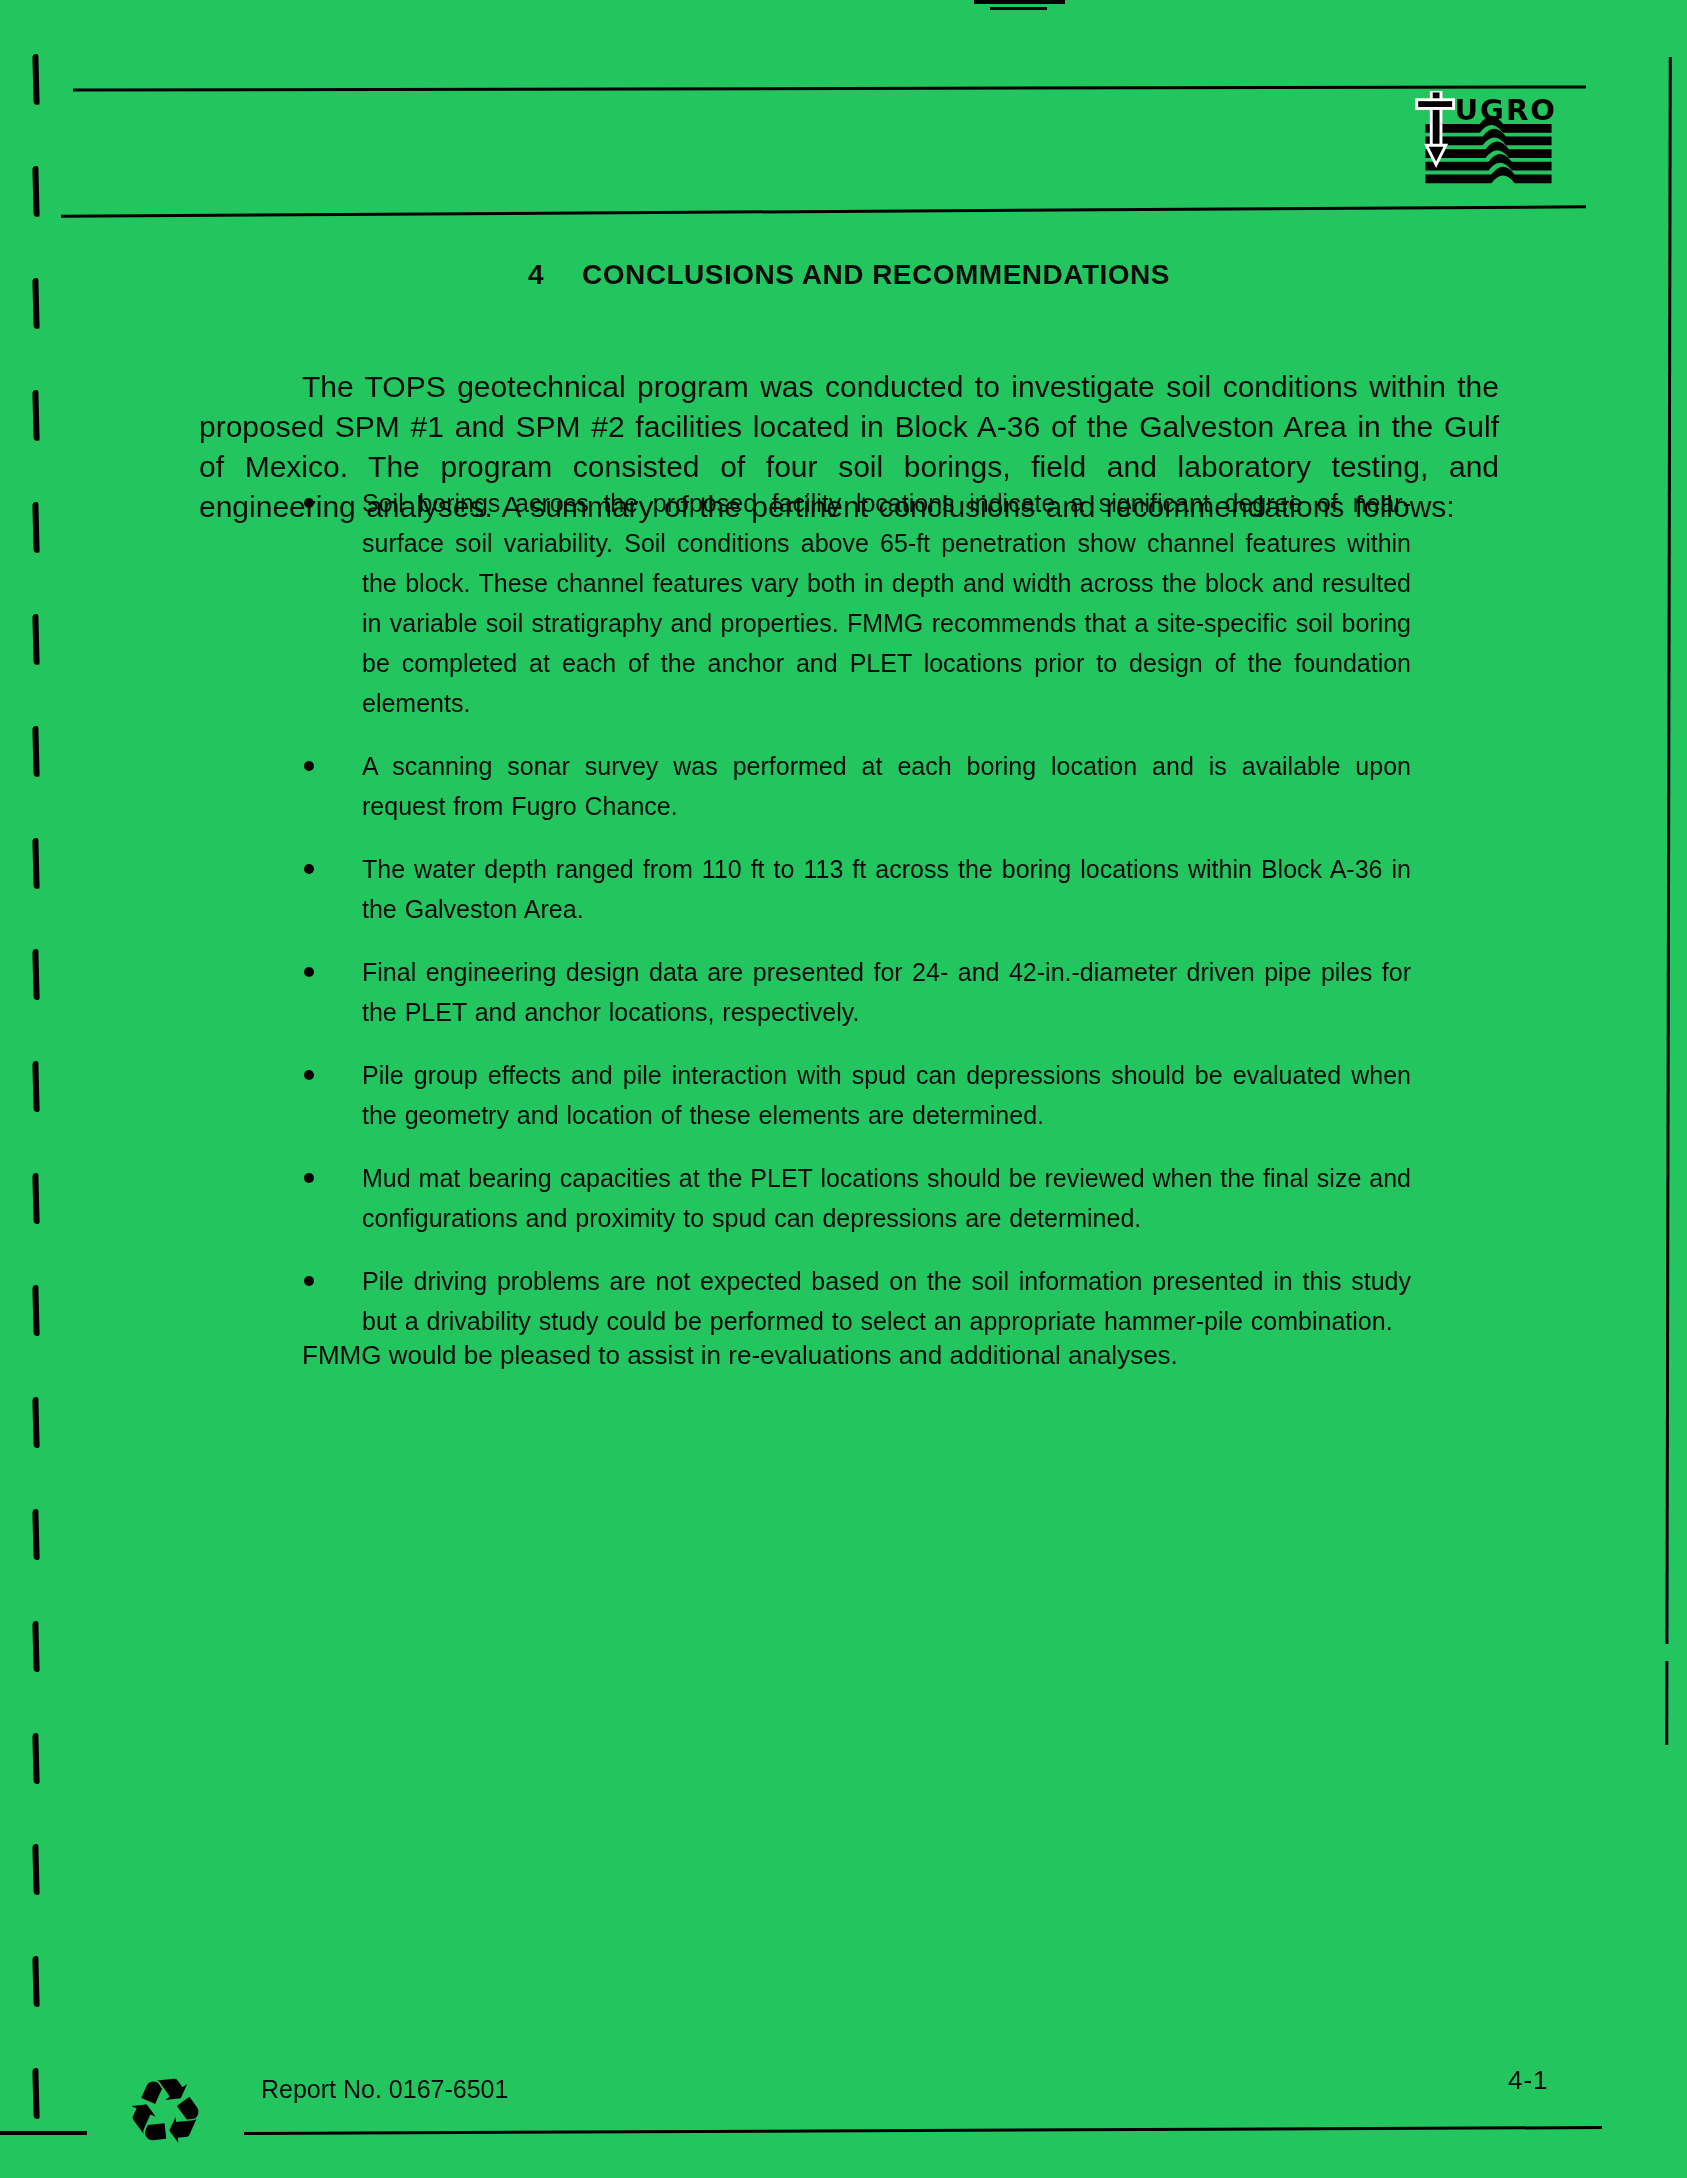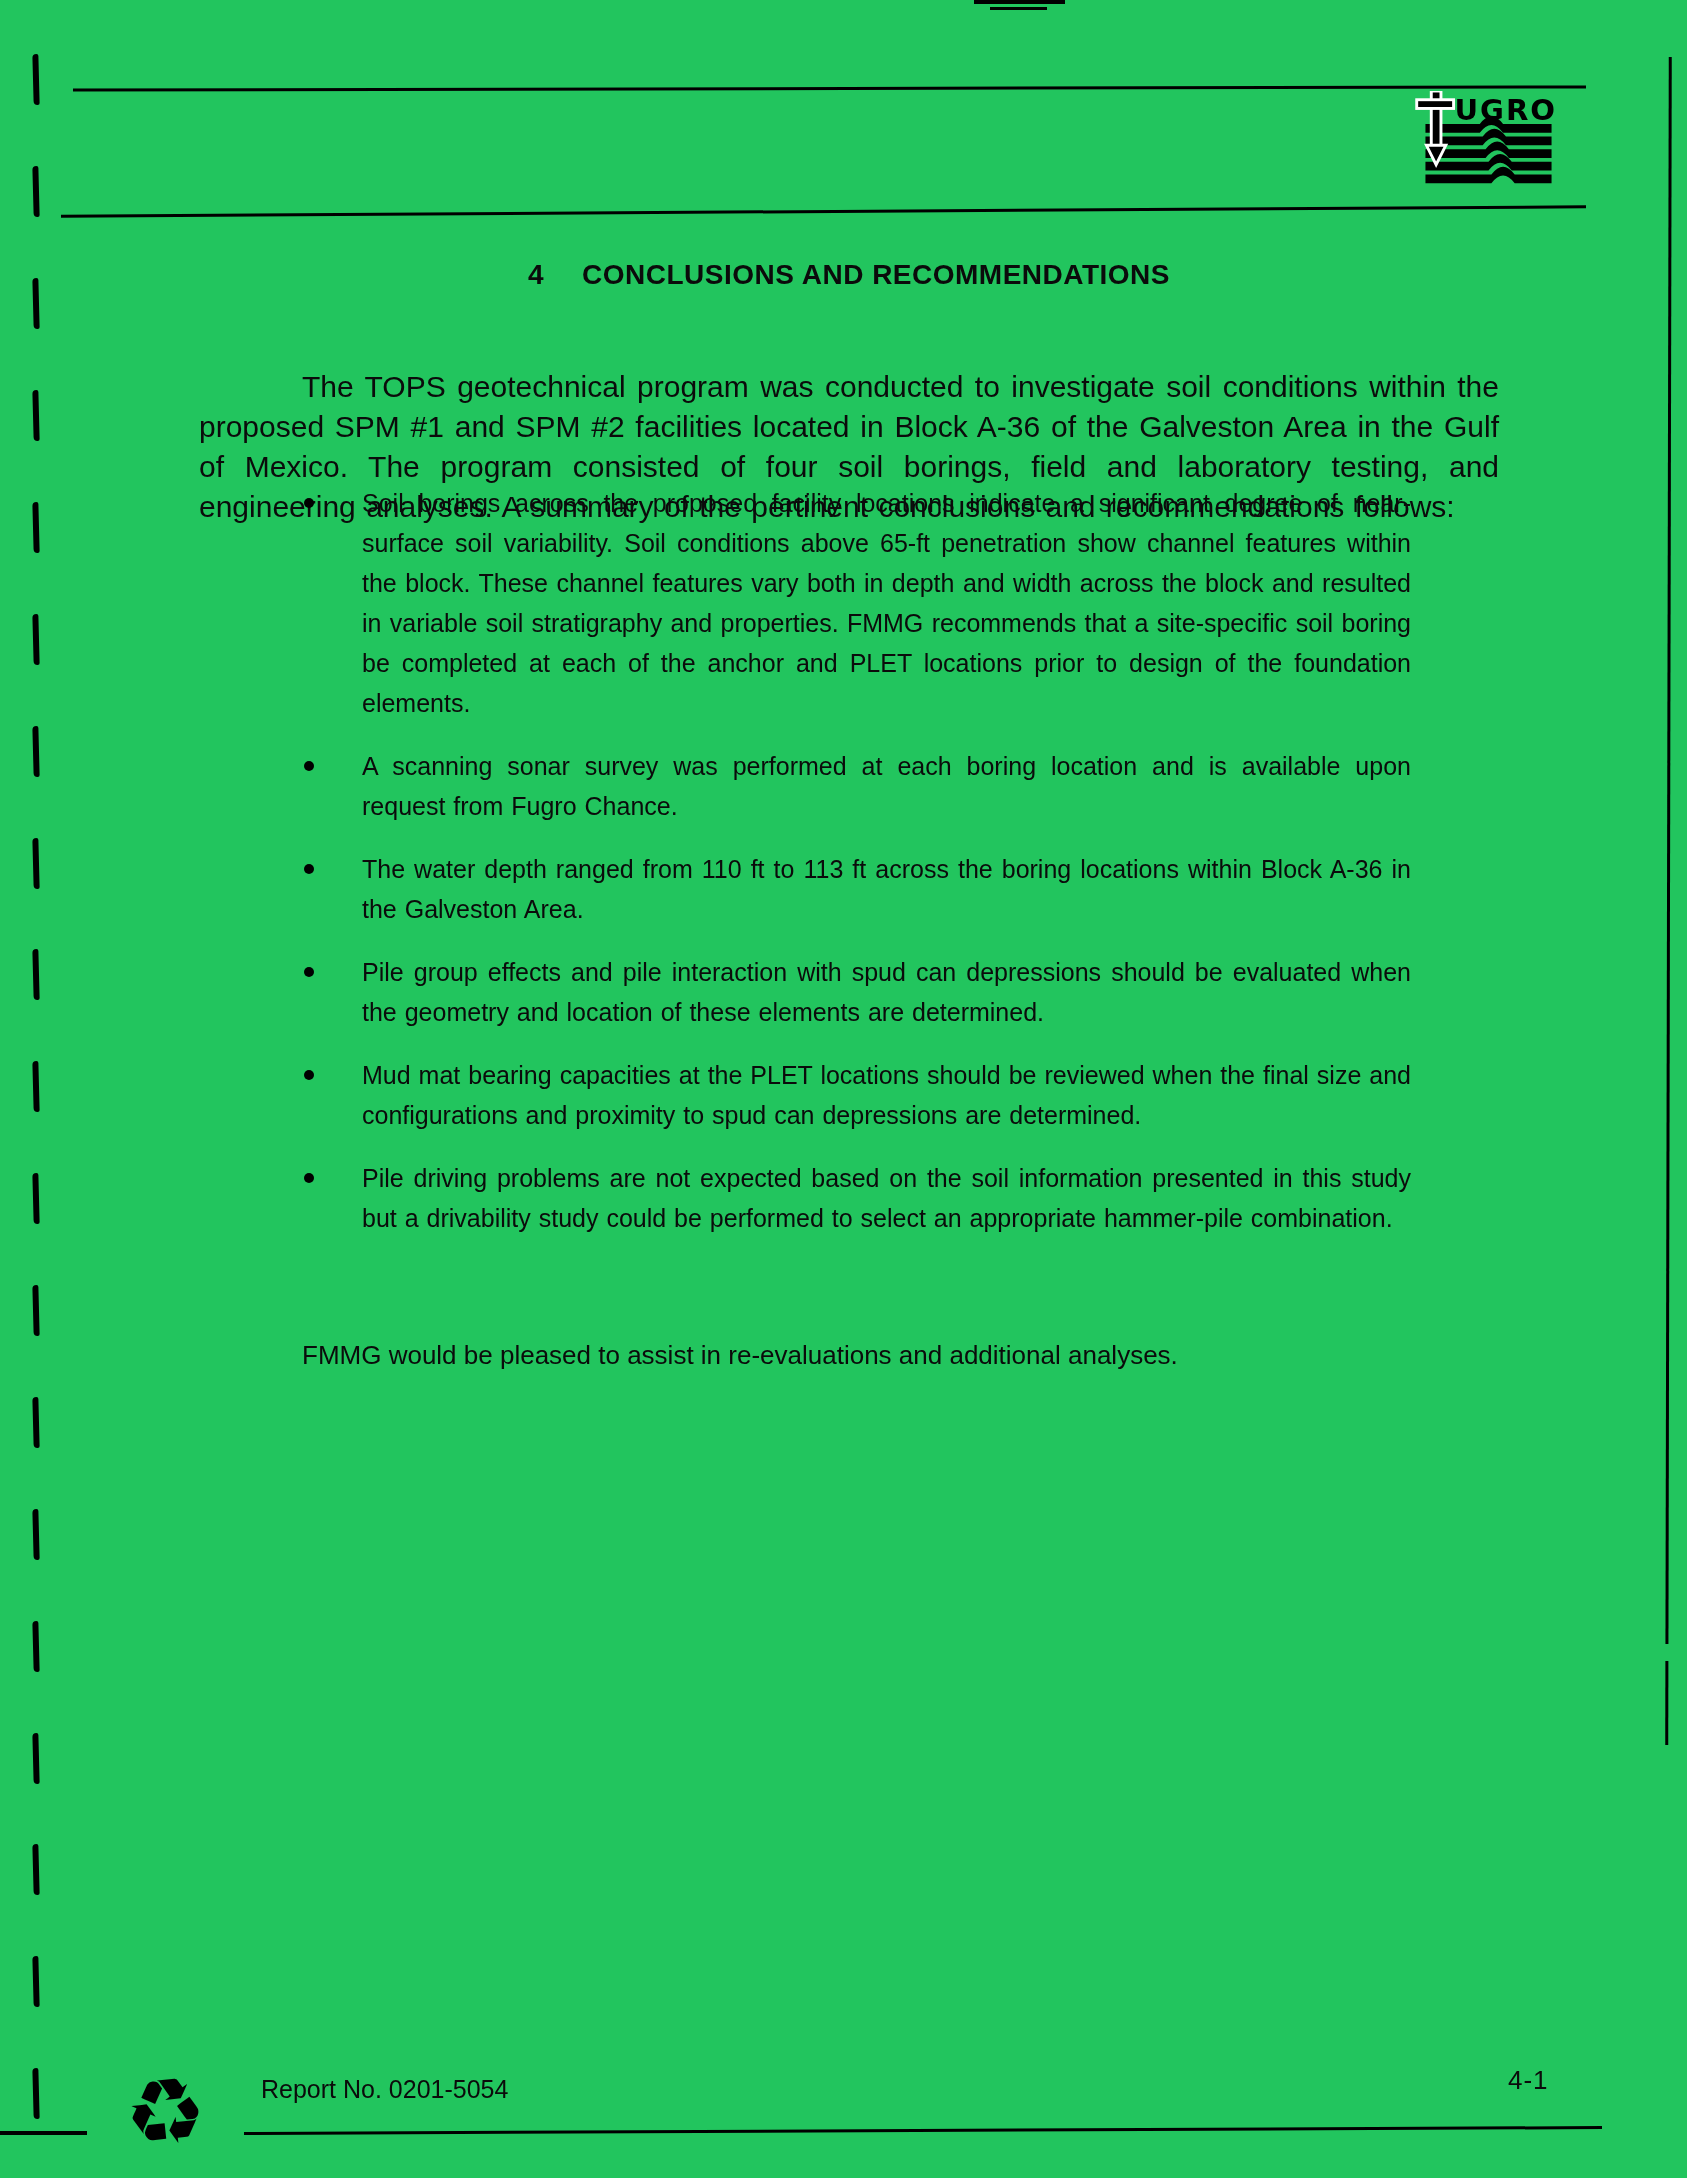--- a/index.html
+++ b/index.html
@@ -137,34 +137,38 @@
       <div class="bullet-item">
         <span class="dot"></span>
         <span class="btext">A scanning sonar survey was performed at each boring location and is available upon request from Fugro Chance.</span>
       </div>
       <div class="bullet-item">
         <span class="dot"></span>
         <span class="btext">The water depth ranged from 110 ft to 113 ft across the boring locations within Block A-36 in the Galveston Area.</span>
       </div>
       <div class="bullet-item">
         <span class="dot"></span>
+        <span class="btext">Final engineering design data are presented for 24- and 42-in.-diameter driven pipe piles for the PLET and anchor locations, respectively.</span>
+      </div>
+      <div class="bullet-item">
+        <span class="dot"></span>
         <span class="btext">Pile group effects and pile interaction with spud can depressions should be evaluated when the geometry and location of these elements are determined.</span>
       </div>
       <div class="bullet-item">
         <span class="dot"></span>
         <span class="btext">Mud mat bearing capacities at the PLET locations should be reviewed when the final size and configurations and proximity to spud can depressions are determined.</span>
       </div>
       <div class="bullet-item">
         <span class="dot"></span>
         <span class="btext">Pile driving problems are not expected based on the soil information presented in this study but a drivability study could be performed to select an appropriate hammer-pile combination.</span>
       </div>
     </div>
 
   <div class="closing">FMMG would be pleased to assist in re-evaluations and additional analyses.</div>
 
-  <div class="footer-report">Report No. 0201-5054</div>
+  <div class="footer-report">Report No. 0167-6501</div>
   <div class="footer-page">4-1</div>
   <div class="recycle">♻</div>
   <div class="footer-rule-left"></div>
   <div class="footer-rule"></div>
 
 </div>
 
 
 </body></html>

